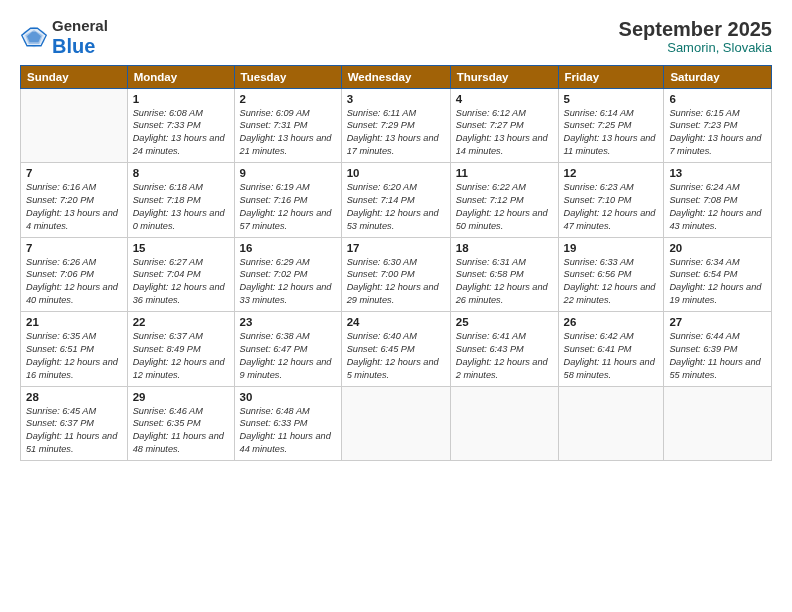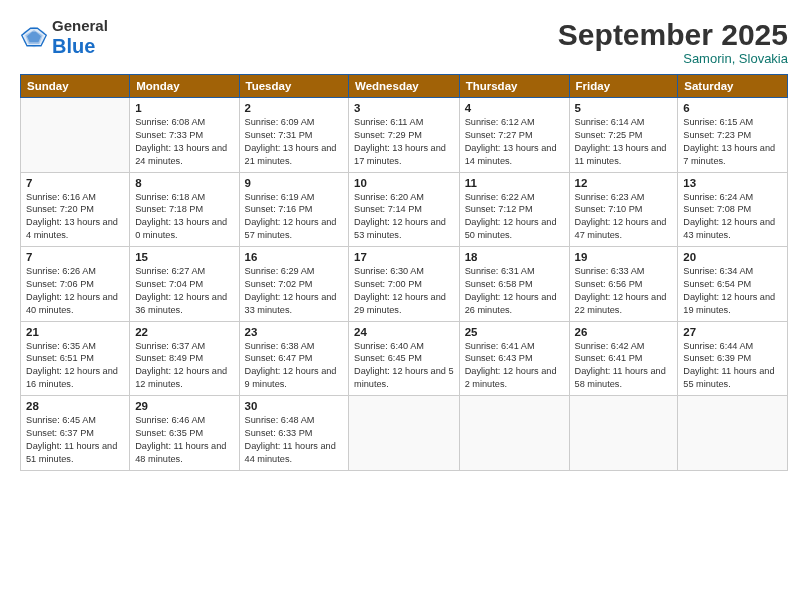--- a/index.html
+++ b/index.html
@@ -6,21 +6,21 @@
     body {
       font-family: Arial, sans-serif;
       background: #fff;
       width: 792px;
       height: 612px;
       overflow: hidden;
     }
     .page {
       width: 792px;
       height: 612px;
-      padding: 18px 4px 12px 20px;
+      padding: 18px 20px 12px 20px;
       background: #fff;
     }
     .header {
       display: flex;
       align-items: flex-start;
       justify-content: space-between;
       margin-bottom: 8px;
     }
     .logo {
       display: flex;
@@ -43,21 +43,21 @@
       color: #1a6ec8;
     }
     .logo-icon {
       width: 28px;
       height: 28px;
     }
     .title-section {
       text-align: right;
     }
     .month-title {
-      font-size: 30px;
+      font-size: 20px;
       font-weight: bold;
       color: #333;
       line-height: 1.1;
     }
     .subtitle {
       font-size: 13px;
       color: #0f766e;
     }
     .calendar {
       width: 100%;
@@ -84,20 +84,21 @@
       font-size: 11.5px;
       font-weight: bold;
       color: #222;
       display: block;
       margin-bottom: 2px;
     }
     .day-info {
       font-size: 9.2px;
       color: #333;
       line-height: 1.4;
+      font-style: italic;
     }
     .empty-cell {
       background: #f9f9f9;
     }
   </style>
 </head>
 <body>
 
 <div class="page">
   <div class="header">

